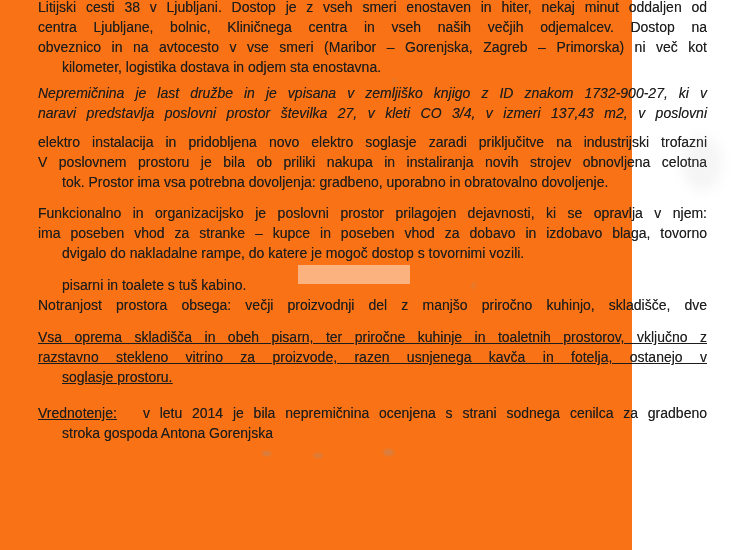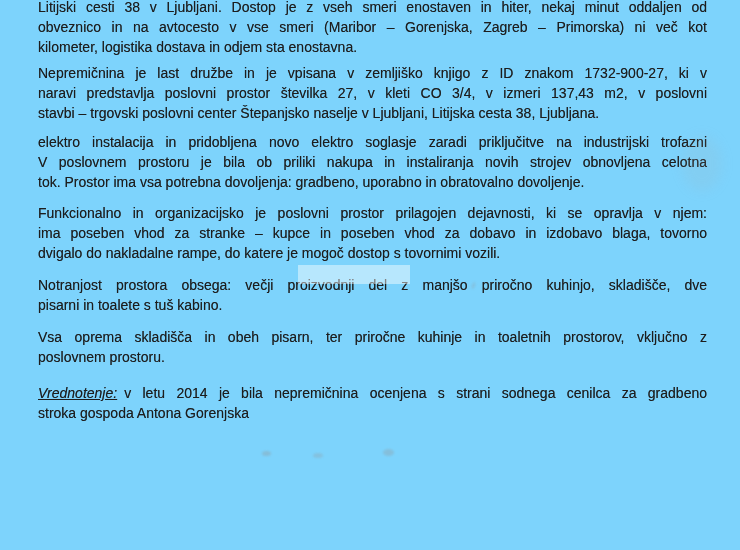--- a/index.html
+++ b/index.html
@@ -6,49 +6,48 @@
     margin: 0;
     padding: 0;
     width: 740px;
     height: 550px;
     background: #ffffff;
     overflow: hidden;
     font-family: "Liberation Sans", sans-serif;
   }
   .page {
     position: relative;
-    width: 740px;
+    width: 632px;
     height: 550px;
-    background: #7dd3fc;
+    background: #f97316;
   }
   .text-block {
     position: absolute;
     left: 38px;
     top: -3px;
     width: 669px;
     color: #1d1d1d;
     font-size: 14px;
     line-height: 20px;
     letter-spacing: 0px;
     text-shadow: 0 0 0.6px rgba(25,25,25,0.55);
   }
   .para { margin: 0; }
-  .p2 { margin-top: 6px; }
+  .p2 { margin-top: 6px; font-style: italic; }
   .p3 { margin-top: 9px; }
   .p4 { margin-top: 11px; }
   .p5 { margin-top: 12px; }
-  .p6 { margin-top: 12px; }
+  .p6 { margin-top: 12px; text-decoration: underline; }
   .p7 { margin-top: 16px; }
   .line { width: 100%; }
   .jl { text-align: justify; text-align-last: justify; }
-  .ll { text-align: left; text-align-last: left; }
+  .ll { text-align: left; text-align-last: left; margin-left: 24px; }
   .lead {
-    font-style: italic;
     text-decoration: underline;
-    margin-right: 7px;
+    margin-right: 26px;
   }
   
   .fade-patch {
     position: absolute;
     left: 298px;
     top: 265px;
     width: 112px;
     height: 19px;
     background: rgba(255,255,255,0.45);
     pointer-events: none;
@@ -76,50 +75,51 @@
   }
 </style>
 </head>
 <body>
 
 <div class="page">
   <div class="text-block">
 
     <div class="para p1">
       <div class="line jl">Litijski cesti 38 v Ljubljani. Dostop je z vseh smeri enostaven in hiter, nekaj minut oddaljen od</div>
+      <div class="line jl">centra Ljubljane, bolnic, Kliničnega centra in vseh naših večjih odjemalcev. Dostop na</div>
       <div class="line jl">obveznico in na avtocesto v vse smeri (Maribor – Gorenjska, Zagreb – Primorska) ni več kot</div>
       <div class="line ll">kilometer, logistika dostava in odjem sta enostavna.</div>
     </div>
 
     <div class="para p2">
       <div class="line jl">Nepremičnina je last družbe in je vpisana v zemljiško knjigo z ID znakom 1732-900-27, ki v</div>
       <div class="line jl">naravi predstavlja poslovni prostor številka 27, v kleti CO 3/4, v izmeri 137,43 m2, v poslovni</div>
-      <div class="line ll">stavbi – trgovski poslovni center Štepanjsko naselje v Ljubljani, Litijska cesta 38, Ljubljana.</div>
     </div>
 
     <div class="para p3">
       <div class="line jl">elektro instalacija in pridobljena novo elektro soglasje zaradi priključitve na industrijski trofazni</div>
       <div class="line jl">V poslovnem prostoru je bila ob priliki nakupa in instaliranja novih strojev obnovljena celotna</div>
       <div class="line ll">tok. Prostor ima vsa potrebna dovoljenja: gradbeno, uporabno in obratovalno dovoljenje.</div>
     </div>
 
     <div class="para p4">
       <div class="line jl">Funkcionalno in organizacijsko je poslovni prostor prilagojen dejavnosti, ki se opravlja v njem:</div>
       <div class="line jl">ima poseben vhod za stranke – kupce in poseben vhod za dobavo in izdobavo blaga, tovorno</div>
       <div class="line ll">dvigalo do nakladalne rampe, do katere je mogoč dostop s tovornimi vozili.</div>
     </div>
 
     <div class="para p5">
+      <div class="line ll">pisarni in toalete s tuš kabino.</div>
       <div class="line jl">Notranjost prostora obsega: večji proizvodnji del z manjšo priročno kuhinjo, skladišče, dve</div>
-      <div class="line ll">pisarni in toalete s tuš kabino.</div>
     </div>
 
     <div class="para p6">
       <div class="line jl">Vsa oprema skladišča in obeh pisarn, ter priročne kuhinje in toaletnih prostorov, vključno z</div>
-      <div class="line ll">poslovnem prostoru.</div>
+      <div class="line jl">razstavno stekleno vitrino za proizvode, razen usnjenega kavča in fotelja, ostanejo v</div>
+      <div class="line ll">soglasje prostoru.</div>
     </div>
 
     <div class="para p7">
       <div class="line jl"><span class="lead">Vrednotenje:</span><span>v letu 2014 je bila nepremičnina ocenjena s strani sodnega cenilca za gradbeno</span></div>
       <div class="line ll">stroka gospoda Antona Gorenjska</div>
     </div>
 
   </div>
 
   <div class="fade-patch"></div>

